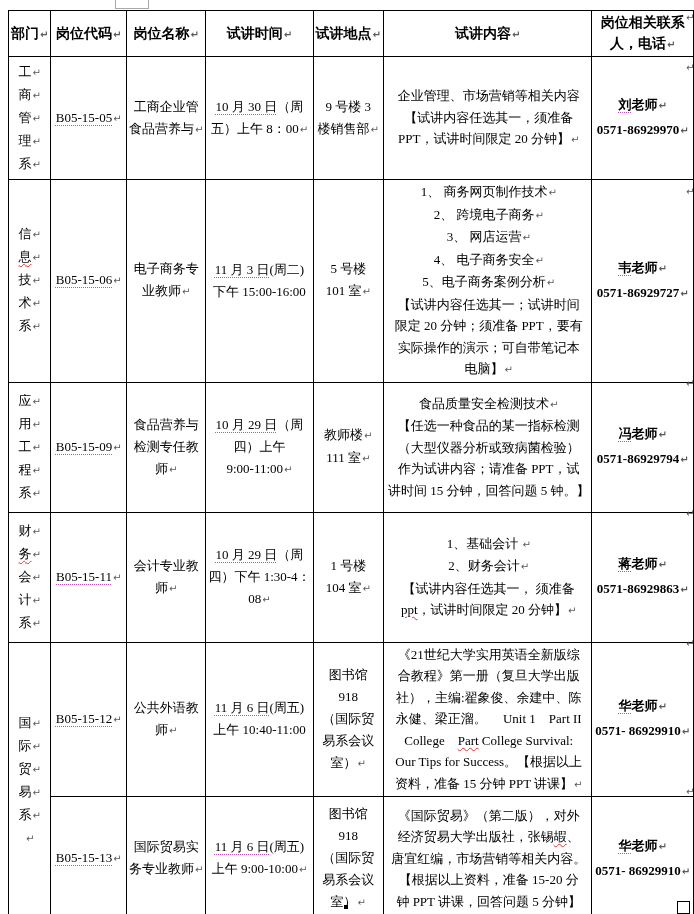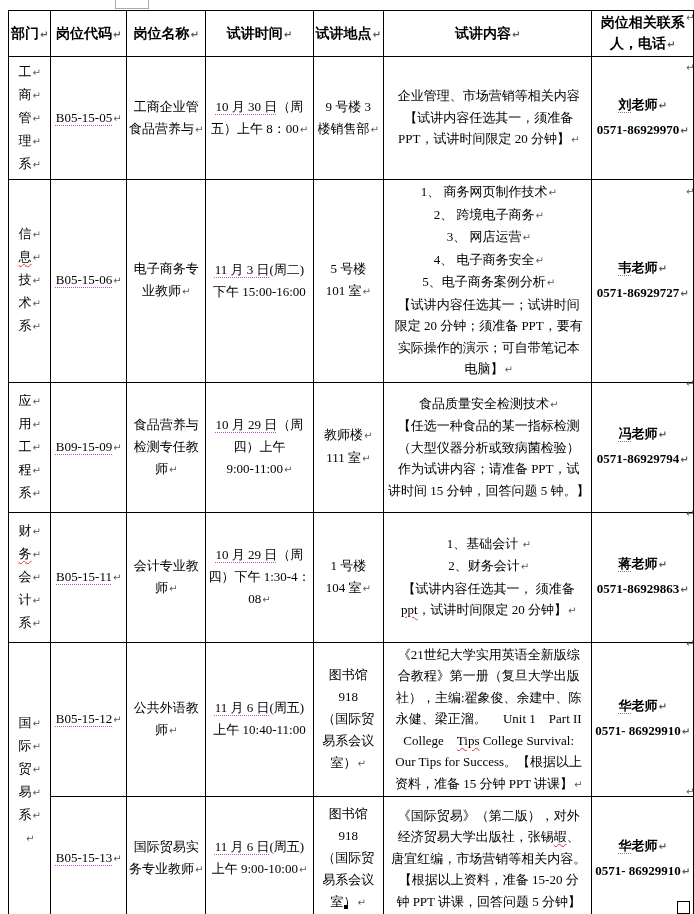--- a/index.html
+++ b/index.html
@@ -139,21 +139,21 @@
     </tr>
     <tr style="height:130px">
       <td>
           <div class="line"><span>应</span><span class="s-m">↵</span></div>
           <div class="line"><span>用</span><span class="s-m">↵</span></div>
           <div class="line"><span>工</span><span class="s-m">↵</span></div>
           <div class="line"><span>程</span><span class="s-m">↵</span></div>
           <div class="line"><span>系</span><span class="s-m">↵</span></div>
         </td>
       <td>
-          <div class="line"><span class="s-u">B09-15-09</span><span class="s-m">↵</span></div>
+          <div class="line"><span class="s-u">B05-15-09</span><span class="s-m">↵</span></div>
         </td>
       <td>
           <div class="line"><span>食品营养与</span></div>
           <div class="line"><span>检测专任教</span></div>
           <div class="line"><span>师</span><span class="s-m">↵</span></div>
         </td>
       <td>
           <div class="line"><span class="s-u">10 月 29 日</span><span>（周</span></div>
           <div class="line"><span>四）上午</span></div>
           <div class="line"><span>9:00-11:00</span><span class="s-m">↵</span></div>
@@ -234,21 +234,21 @@
           <div class="line"><span>918</span></div>
           <div class="line"><span>（国际贸</span></div>
           <div class="line"><span>易系会议</span></div>
           <div class="line"><span>室）</span><span class="s-m">↵</span></div>
         </td>
       <td class="content">
           <div class="line"><span>《21世纪大学实用英语全新版综</span></div>
           <div class="line"><span>合教程》第一册（复旦大学出版</span></div>
           <div class="line"><span>社），主编:翟象俊、余建中、陈</span></div>
           <div class="line"><span>永健、梁正溜。　 Unit 1　Part II</span></div>
-          <div class="line"><span>College　</span><span class="s-w">Tips</span><span> College Survival:</span></div>
+          <div class="line"><span>College　</span><span class="s-w">Part</span><span> College Survival:</span></div>
           <div class="line"><span>Our Tips for Success。【根据以上</span></div>
           <div class="line"><span>资料，准备 15 分钟 PPT 讲课】</span><span class="s-m">↵</span></div>
         </td>
       <td class="contact">
           <div class="line"><span class="s-u">华</span><span>老师</span><span class="s-m">↵</span></div>
           <div class="line"><span>0571- 86929910</span><span class="s-m">↵</span></div>
         </td>
     </tr>
     <tr style="height:124px">
       <td>

